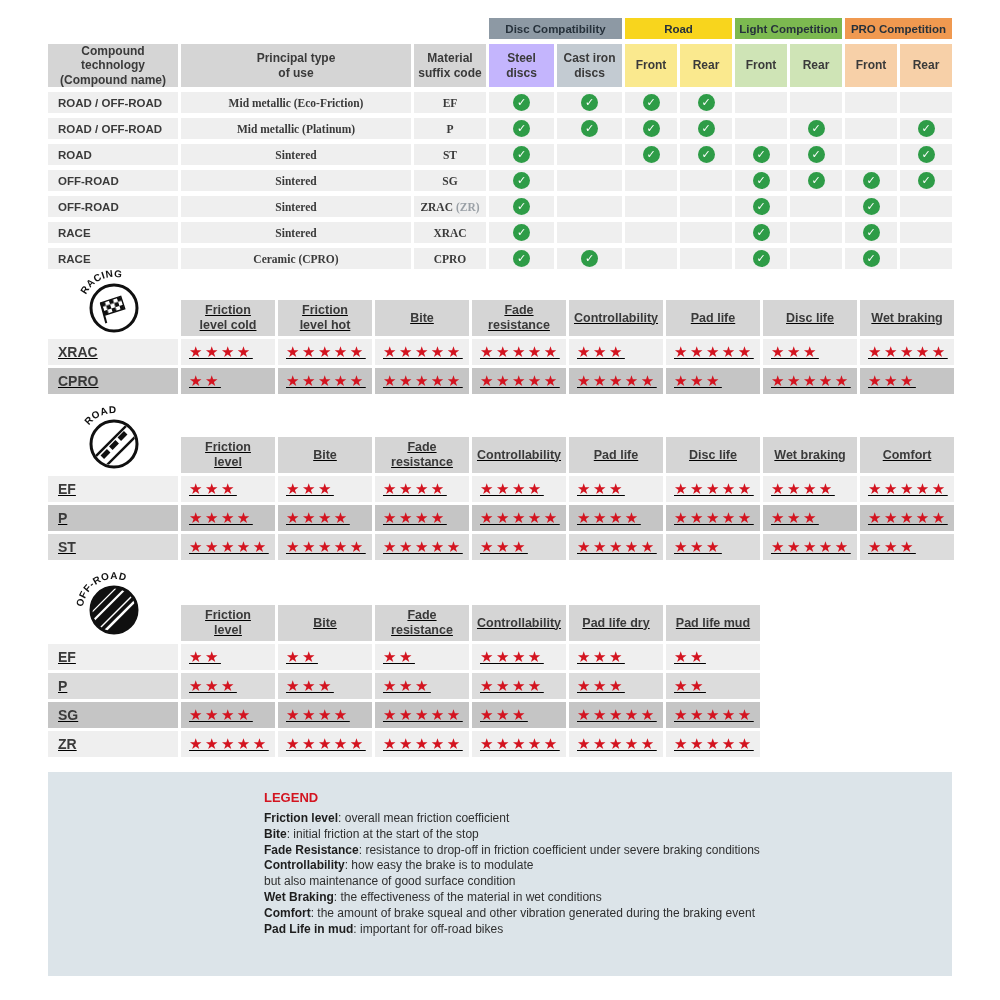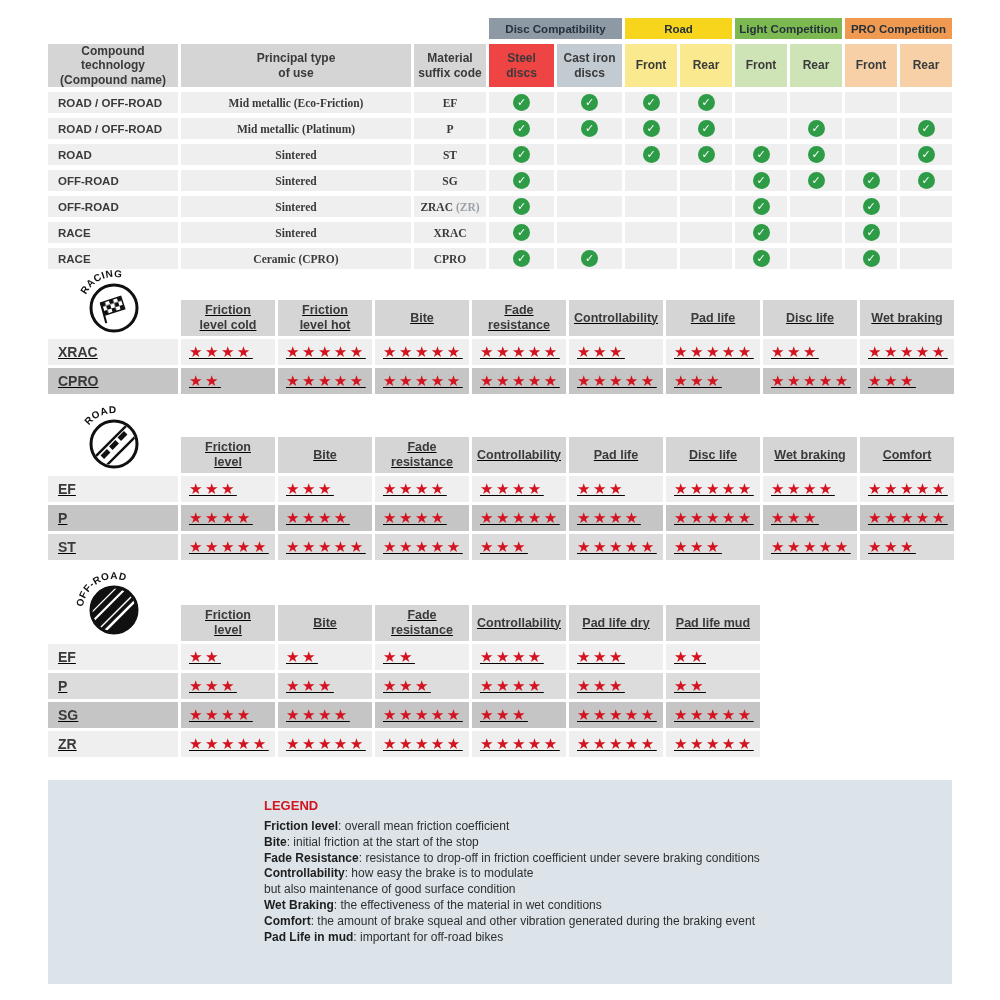--- a/index.html
+++ b/index.html
@@ -39,21 +39,21 @@
 
   
   .section-icon{position:absolute;width:74px;height:74px;}
   #icon-racing{left:74px;top:266px;}
   #icon-road{left:74px;top:402px;}
   #icon-offroad{left:74px;top:568px;}
   .arc-label{font-size:10px;font-weight:700;letter-spacing:0.6px;fill:#101010;
     font-family:"Liberation Sans",sans-serif;}
 
   
-  .legend-panel{position:absolute;left:48px;top:772px;width:904px;height:204px;background:var(--legend-bg);margin-top:8px;}
+  .legend-panel{position:absolute;left:48px;top:772px;width:904px;height:204px;background:var(--legend-bg);}
   .legend-inner{padding:18px 20px 0 216px;}
   .legend-title{color:var(--legend-title);font-weight:700;font-size:13px;margin-bottom:6px;}
   .legend-line{font-size:12px;color:#2f2f2f;line-height:15.8px;}
   .legend-line b{color:#1d1d1d;}
 </style>
 </head>
 <body>
 
 <div class="page">
 
@@ -62,21 +62,21 @@
       <div class="group-head" style="background: rgb(141, 153, 164); grid-column: 4 / span 2;">Disc Compatibility</div>
       <div class="group-head" style="background: rgb(248, 213, 29); grid-column: 6 / span 2;">Road</div>
       <div class="group-head" style="background: rgb(124, 185, 80); grid-column: 8 / span 2;">Light Competition</div>
       <div class="group-head" style="background: rgb(240, 153, 80); grid-column: 10 / span 2;">PRO Competition</div>
       <div class="col-head">Compound technology
 (Compound name)</div>
       <div class="col-head">Principal type
 of use</div>
       <div class="col-head">Material
 suffix code</div>
-      <div class="col-head sub-head" style="background: #ef4444;">Steel
+      <div class="col-head sub-head" style="background: #c4b5fd;">Steel
 discs</div>
       <div class="col-head sub-head" style="background: rgb(195, 203, 210);">Cast iron
 discs</div>
       <div class="col-head sub-head" style="background: rgb(250, 233, 142);">Front</div>
       <div class="col-head sub-head" style="background: rgb(250, 233, 142);">Rear</div>
       <div class="col-head sub-head" style="background: rgb(207, 228, 182);">Front</div>
       <div class="col-head sub-head" style="background: rgb(207, 228, 182);">Rear</div>
       <div class="col-head sub-head" style="background: rgb(247, 208, 168);">Front</div>
       <div class="col-head sub-head" style="background: rgb(247, 208, 168);">Rear</div>
       <div class="cell use-cell">ROAD / OFF-ROAD</div>

